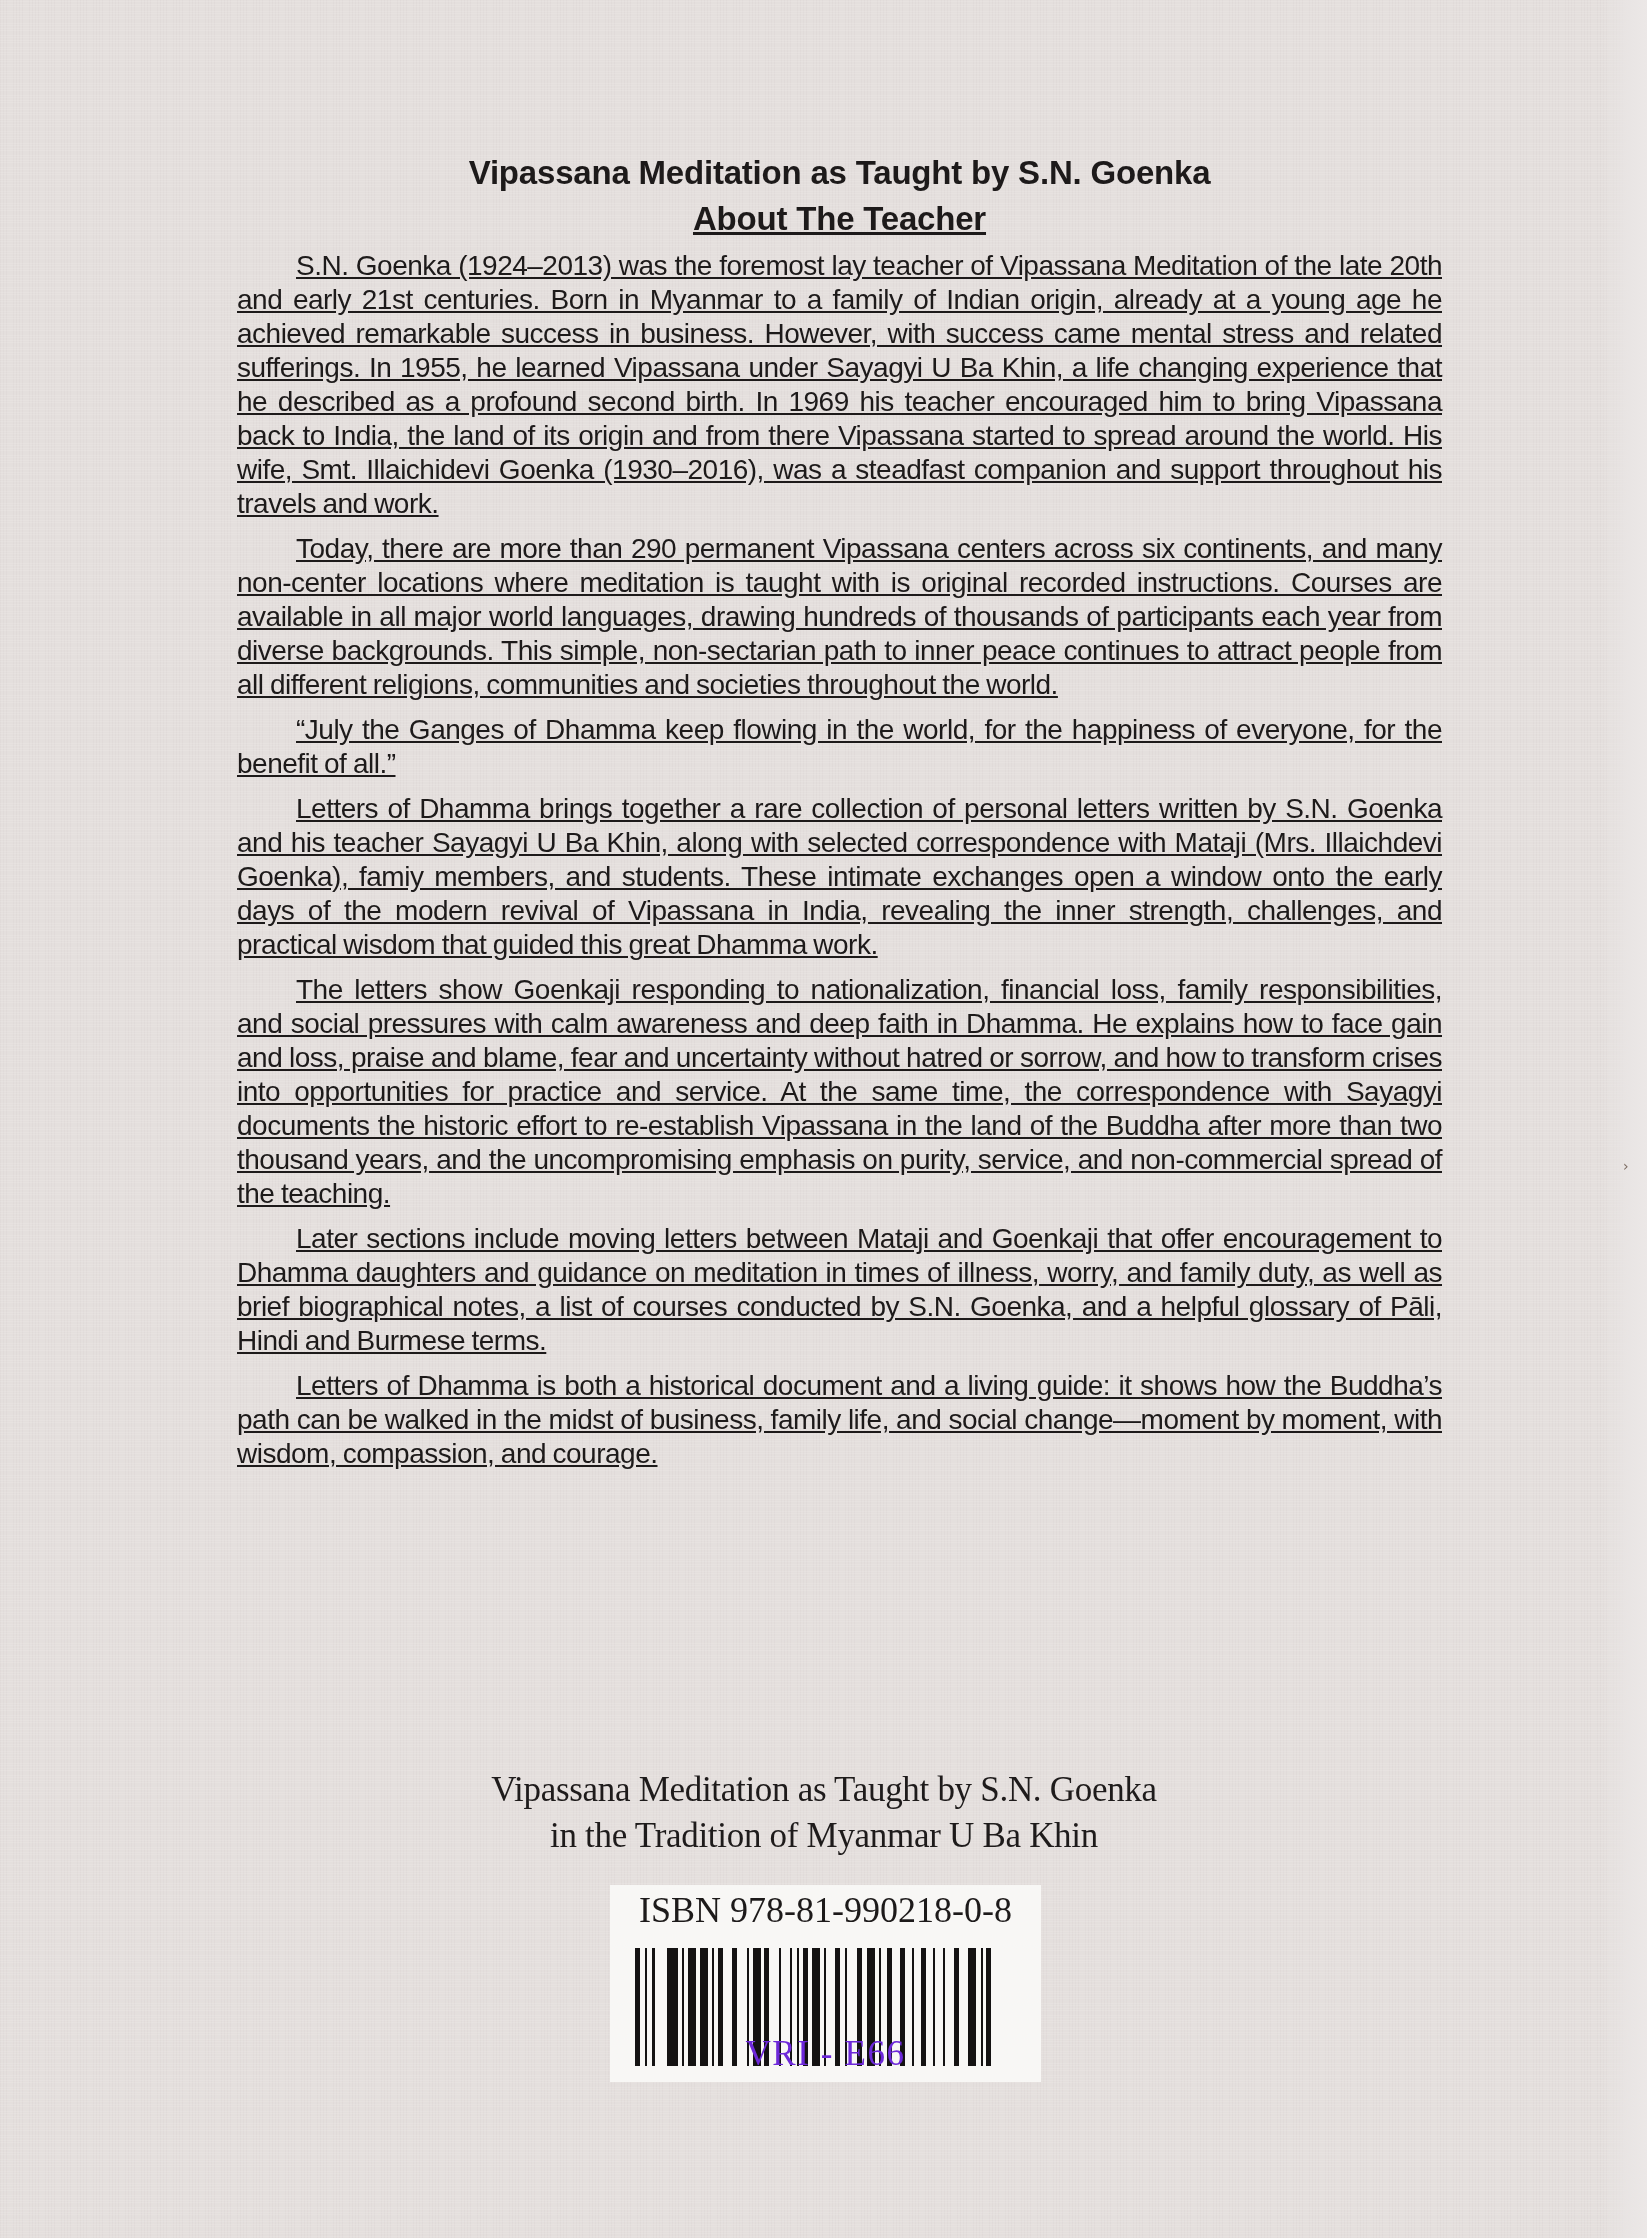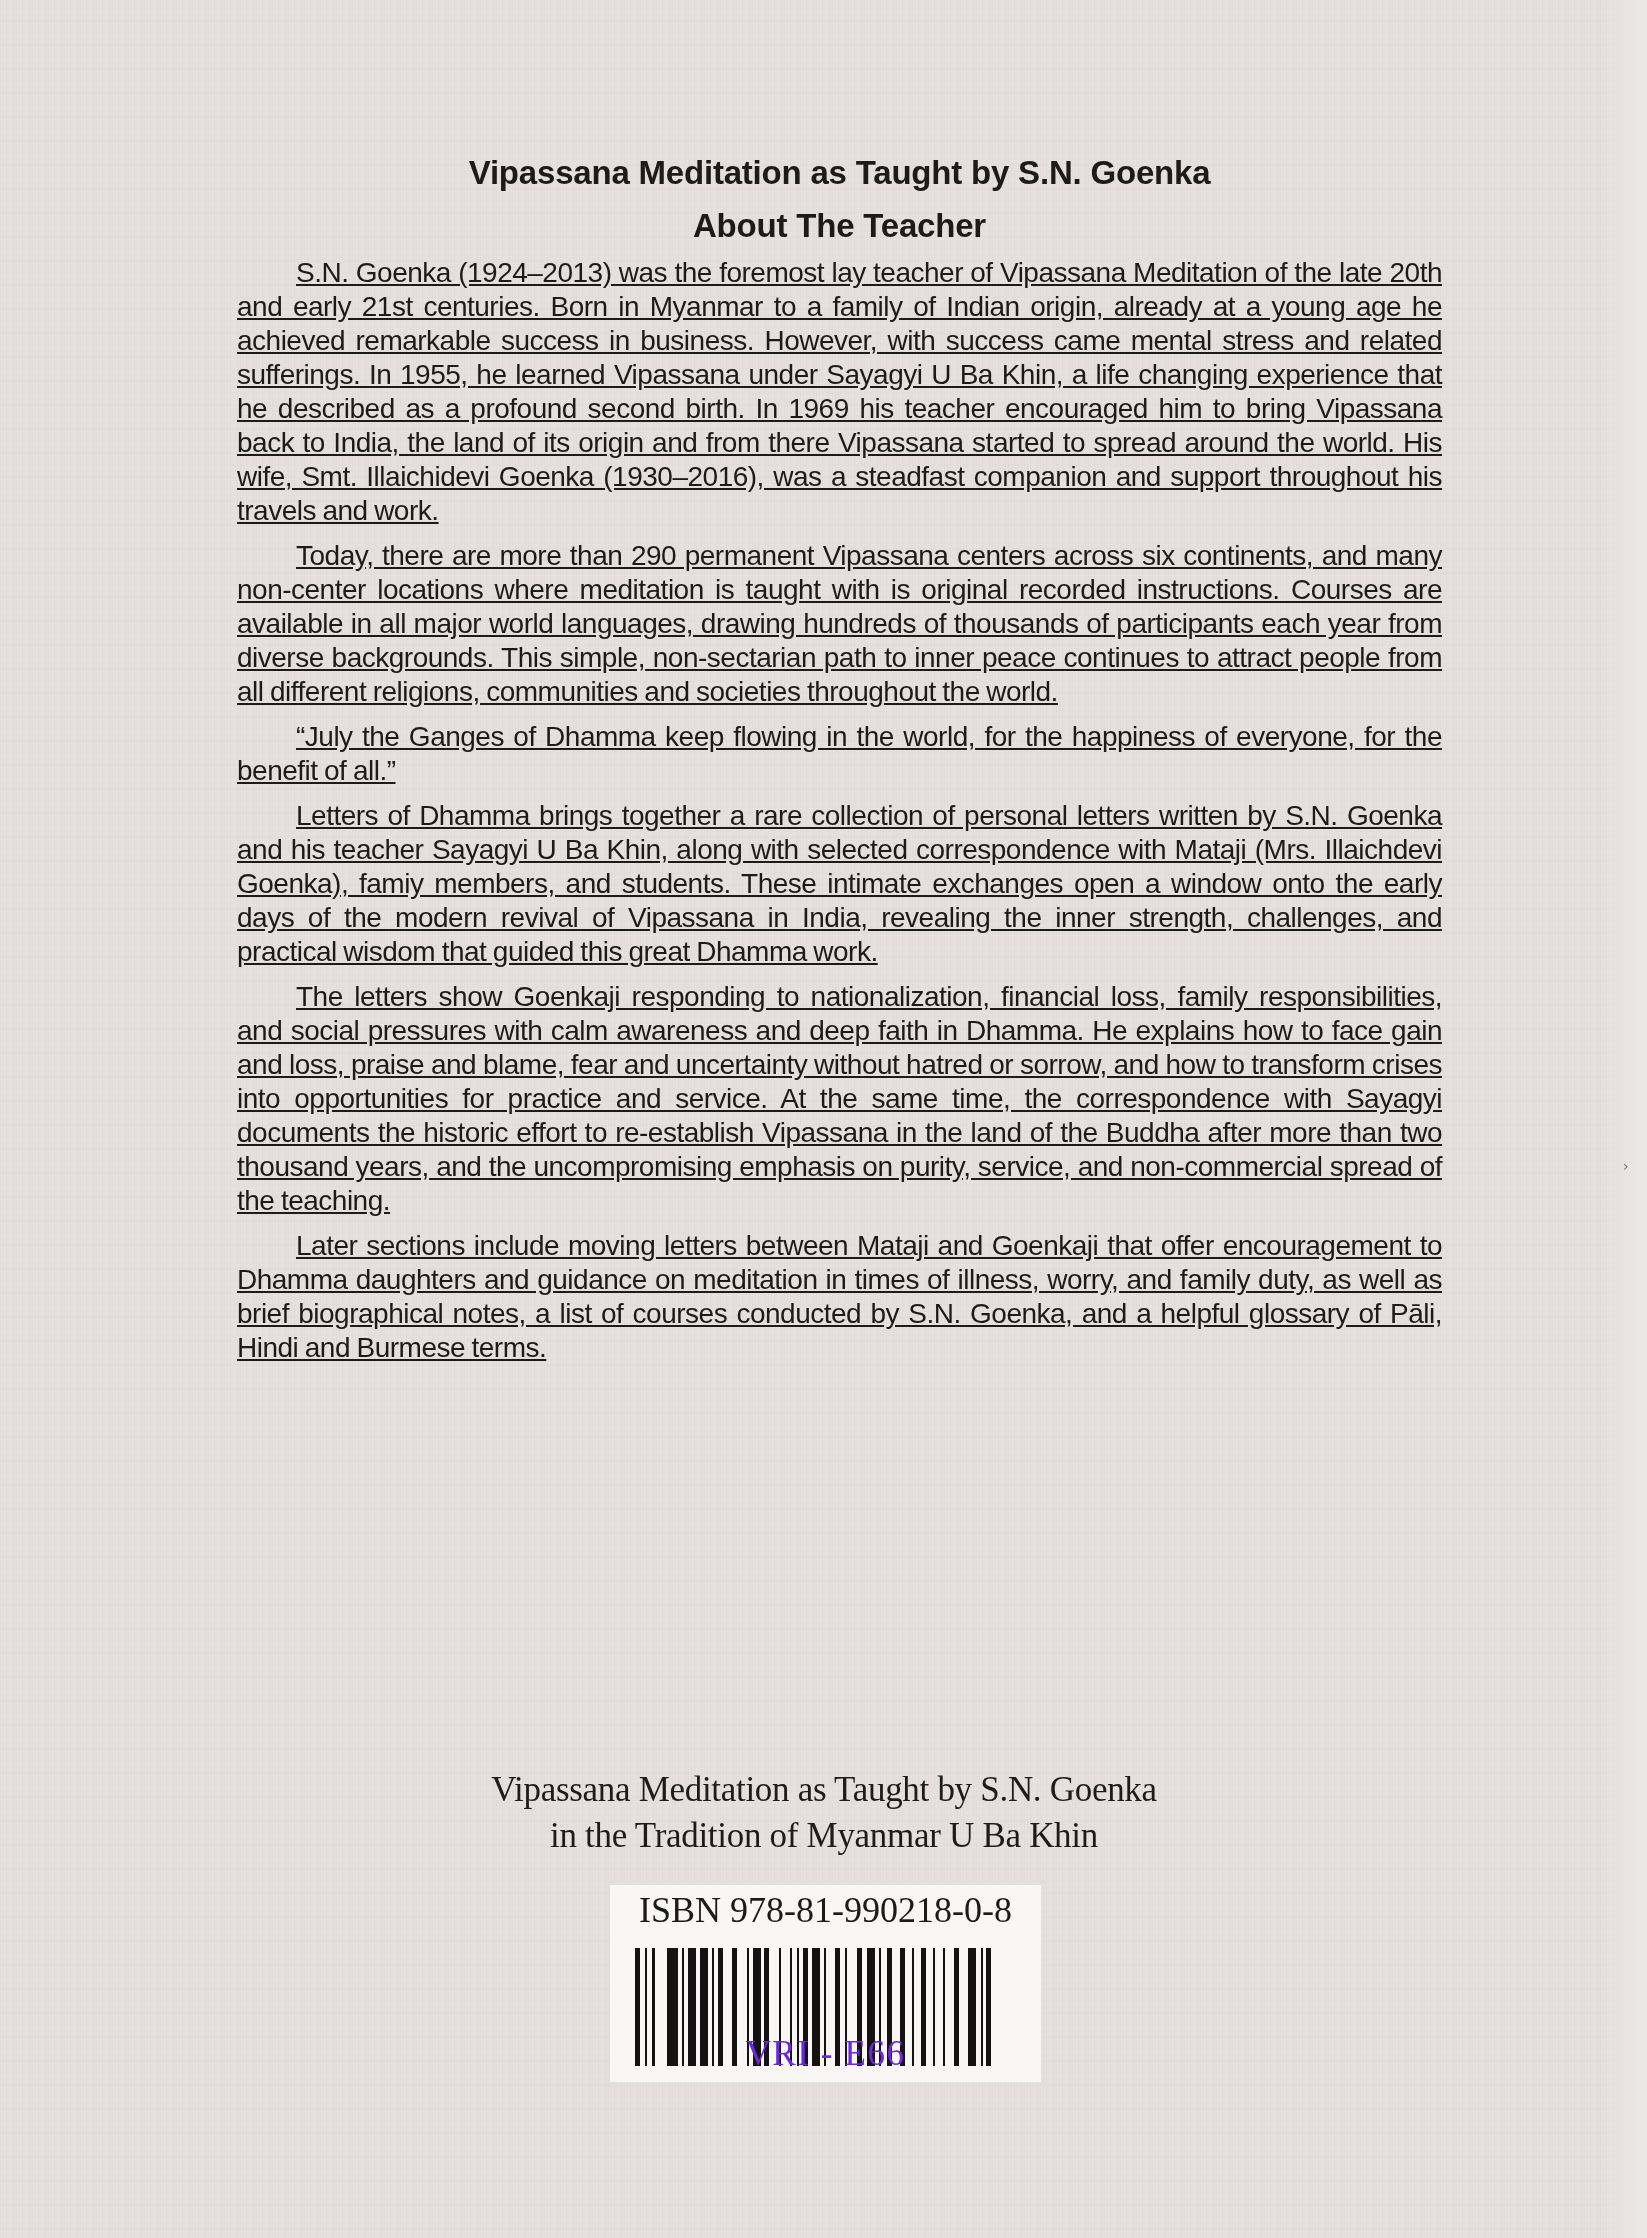--- a/index.html
+++ b/index.html
@@ -64,28 +64,29 @@
   }
 </style>
 </head>
 <body>
 
 <div class="right-edge"></div>
 
 <div class="content">
   <h1 class="main-title">Vipassana Meditation as Taught by S.N. Goenka</h1>
 
-  <h2 class="section-title" style="margin-top:8px;">About The Teacher</h2>
+  <h2 class="section-title" style="margin-top:1px;text-decoration:underline;">About The Teacher</h2>
   <p class="para">S.N. Goenka (1924–2013) was the foremost lay teacher of Vipassana Meditation of the late 20th and early 21st centuries. Born in Myanmar to a family of Indian origin, already at a young age he achieved remarkable success in business. However, with success came mental stress and related sufferings. In 1955, he learned Vipassana under Sayagyi U Ba Khin, a life changing experience that he described as a profound second birth. In 1969 his teacher encouraged him to bring Vipassana back to India, the land of its origin and from there Vipassana started to spread around the world. His wife, Smt. Illaichidevi Goenka (1930–2016), was a steadfast companion and support throughout his travels and work.</p>
   <p class="para">Today, there are more than 290 permanent Vipassana centers across six continents, and many non-center locations where meditation is taught with is original recorded instructions. Courses are available in all major world languages, drawing hundreds of thousands of participants each year from diverse backgrounds. This simple, non-sectarian path to inner peace continues to attract people from all different religions, communities and societies throughout the world.</p>
 
   <p class="para">“July the Ganges of Dhamma keep flowing in the world, for the happiness of everyone, for the benefit of all.”</p>
   <p class="para">Letters of Dhamma brings together a rare collection of personal letters written by S.N. Goenka and his teacher Sayagyi U Ba Khin, along with selected correspondence with Mataji (Mrs. Illaichdevi Goenka), famiy members, and students. These intimate exchanges open a window onto the early days of the modern revival of Vipassana in India, revealing the inner strength, challenges, and practical wisdom that guided this great Dhamma work.</p>
   <p class="para">The letters show Goenkaji responding to nationalization, financial loss, family responsibilities, and social pressures with calm awareness and deep faith in Dhamma. He explains how to face gain and loss, praise and blame, fear and uncertainty without hatred or sorrow, and how to transform crises into opportunities for practice and service. At the same time, the correspondence with Sayagyi documents the historic effort to re-establish Vipassana in the land of the Buddha after more than two thousand years, and the uncompromising emphasis on purity, service, and non-commercial spread of the teaching.</p>
   <p class="para">Later sections include moving letters between Mataji and Goenkaji that offer encouragement to Dhamma daughters and guidance on meditation in times of illness, worry, and family duty, as well as brief biographical notes, a list of courses conducted by S.N. Goenka, and a helpful glossary of Pāli, Hindi and Burmese terms.</p>
+  <p class="para">Letters of Dhamma is both a historical document and a living guide: it shows how the Buddha’s path can be walked in the midst of business, family life, and social change—moment by moment, with wisdom, compassion, and courage.</p>
 </div>
 
 <div class="tagline">
   <div>Vipassana Meditation as Taught by S.N. Goenka</div>
   <div>in the Tradition of Myanmar U Ba Khin</div>
 </div>
 
 <div class="isbn-box">
   <div class="isbn-text">ISBN 978-81-990218-0-8</div>
   <div class="barcode" id="barcode">

